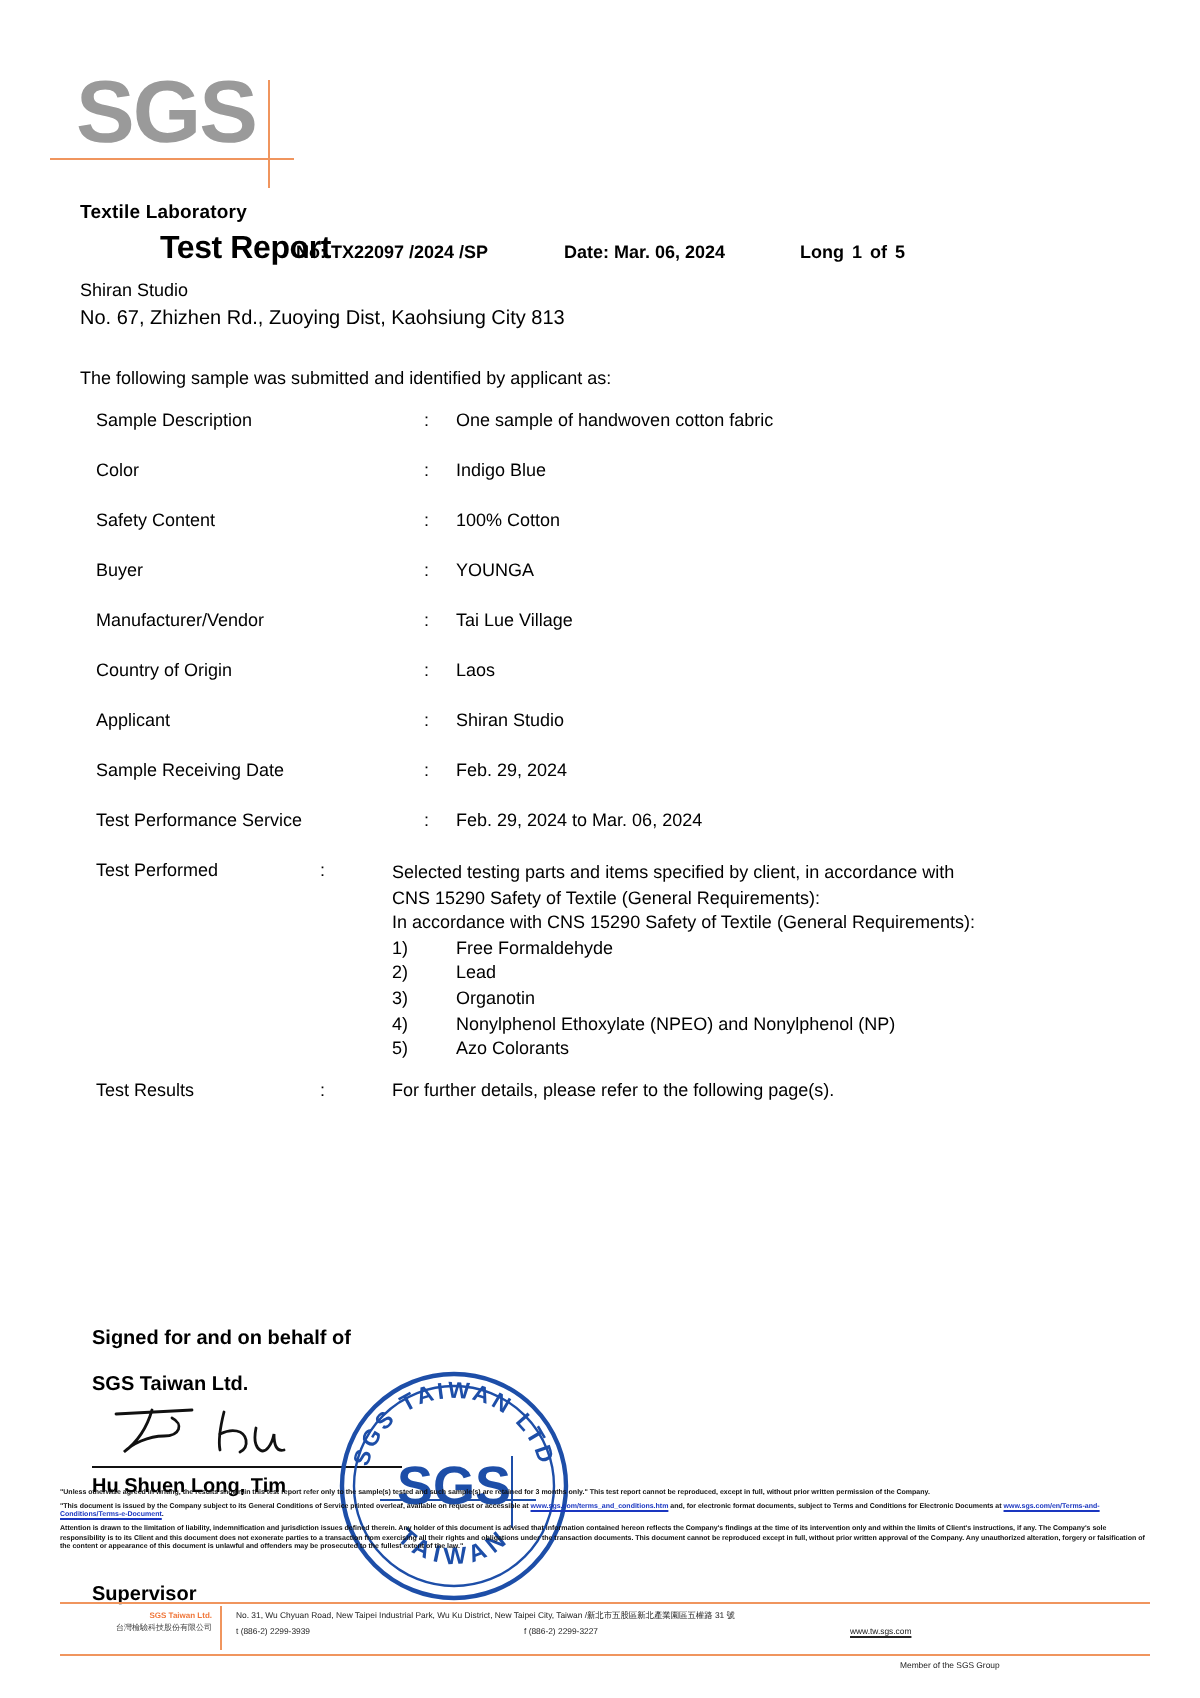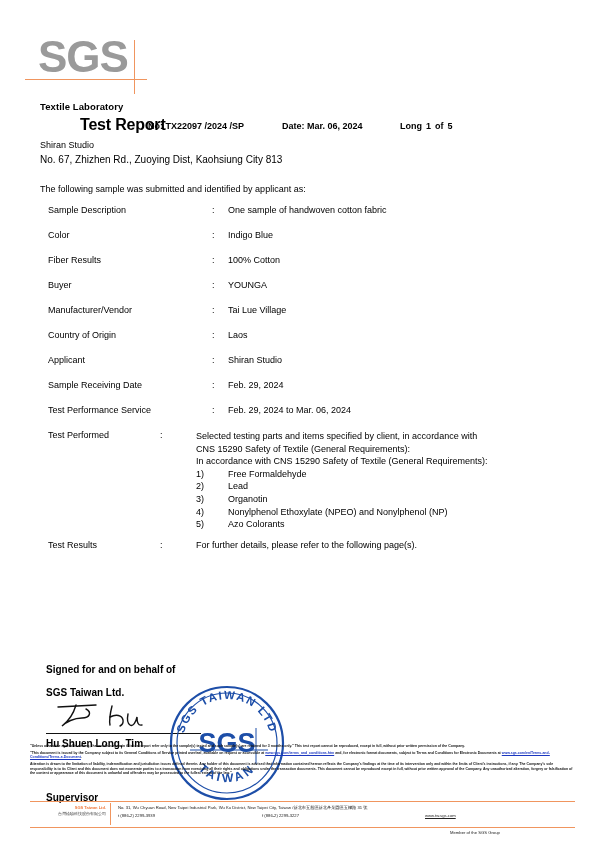--- a/index.html
+++ b/index.html
@@ -338,21 +338,21 @@
       <span class="info-label">Sample Description</span>
       <span class="info-colon">:</span>
       <span class="info-value">One sample of handwoven cotton fabric</span>
     </div>
     <div class="info-row">
       <span class="info-label">Color</span>
       <span class="info-colon">:</span>
       <span class="info-value">Indigo Blue</span>
     </div>
     <div class="info-row">
-      <span class="info-label">Fiber Results</span>
+      <span class="info-label">Safety Content</span>
       <span class="info-colon">:</span>
       <span class="info-value">100% Cotton</span>
     </div>
     <div class="info-row">
       <span class="info-label">Buyer</span>
       <span class="info-colon">:</span>
       <span class="info-value">YOUNGA</span>
     </div>
     <div class="info-row">
       <span class="info-label">Manufacturer/Vendor</span>

